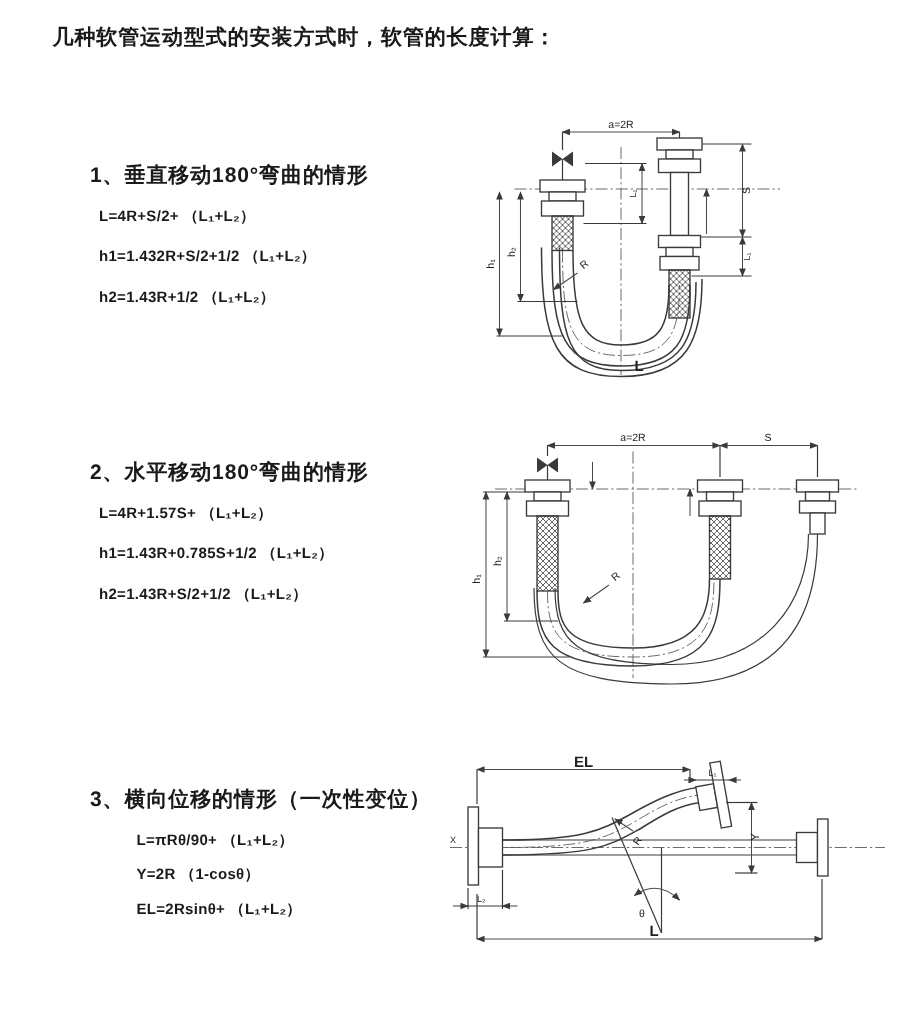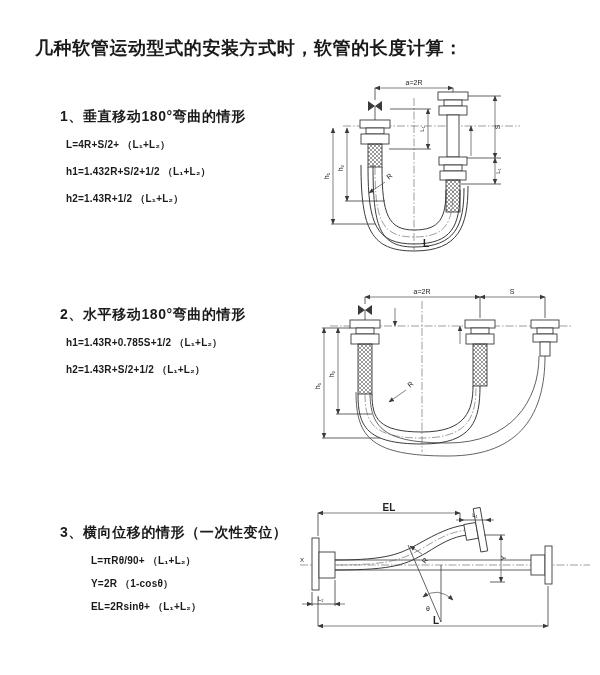--- a/index.html
+++ b/index.html
@@ -1,18 +1,18 @@
 <!DOCTYPE html>
 <html><head>
 <meta charset="utf-8">
 <style>
   html,body{margin:0;padding:0;background:#fff;}
   body{width:600px;height:675px;font-family:"Liberation Sans",sans-serif;color:#1a1a1a;}
   .page{position:relative;width:600px;height:675px;background:#ffffff;overflow:hidden;}
-  .title{position:absolute;left:35px;top:36px;font-size:18px;font-weight:bold;letter-spacing:0.6px;}
+  .title{position:absolute;left:35px;top:16px;font-size:14px;font-weight:bold;letter-spacing:0.6px;}
   .sec{position:absolute;left:47px;}
   .heading{font-size:14px;font-weight:bold;line-height:20px;margin:0 0 10px 13px;letter-spacing:0.6px;}
   .formula{font-size:10px;font-weight:bold;line-height:17px;margin:0 0 10px 19px;letter-spacing:0.2px;white-space:pre;}
   .sec3 .formula{margin-bottom:6px;margin-left:44px;}
   svg.diag{position:absolute;}
   .ol{stroke:#3a3a3a;stroke-width:1;fill:none;}
   .tl{stroke:#3a3a3a;stroke-width:0.8;fill:none;}
   .dl{stroke:#4a4a4a;stroke-width:0.7;fill:none;}
   .fl{stroke:#3a3a3a;stroke-width:0.9;fill:#ffffff;}
   .hr{stroke:#3a3a3a;stroke-width:0.9;}
@@ -31,20 +31,21 @@
 
   <section class="sec" style="top:106px">
     <div class="heading">1、垂直移动180°弯曲的情形</div>
     <div class="formula">L=4R+S/2+ （L₁+L₂）</div>
     <div class="formula">h1=1.432R+S/2+1/2 （L₁+L₂）</div>
     <div class="formula">h2=1.43R+1/2 （L₁+L₂）</div>
   </section>
 
   <section class="sec" style="top:304px">
     <div class="heading">2、水平移动180°弯曲的情形</div>
+    <div class="formula">L=4R+1.57S+ （L₁+L₂）</div>
     <div class="formula">h1=1.43R+0.785S+1/2 （L₁+L₂）</div>
     <div class="formula">h2=1.43R+S/2+1/2 （L₁+L₂）</div>
   </section>
 
   <section class="sec sec3" style="top:522px">
     <div class="heading">3、横向位移的情形（一次性变位）</div>
     <div class="formula">L=πRθ/90+ （L₁+L₂）</div>
     <div class="formula">Y=2R （1-cosθ）</div>
     <div class="formula">EL=2Rsinθ+ （L₁+L₂）</div>
   </section>

